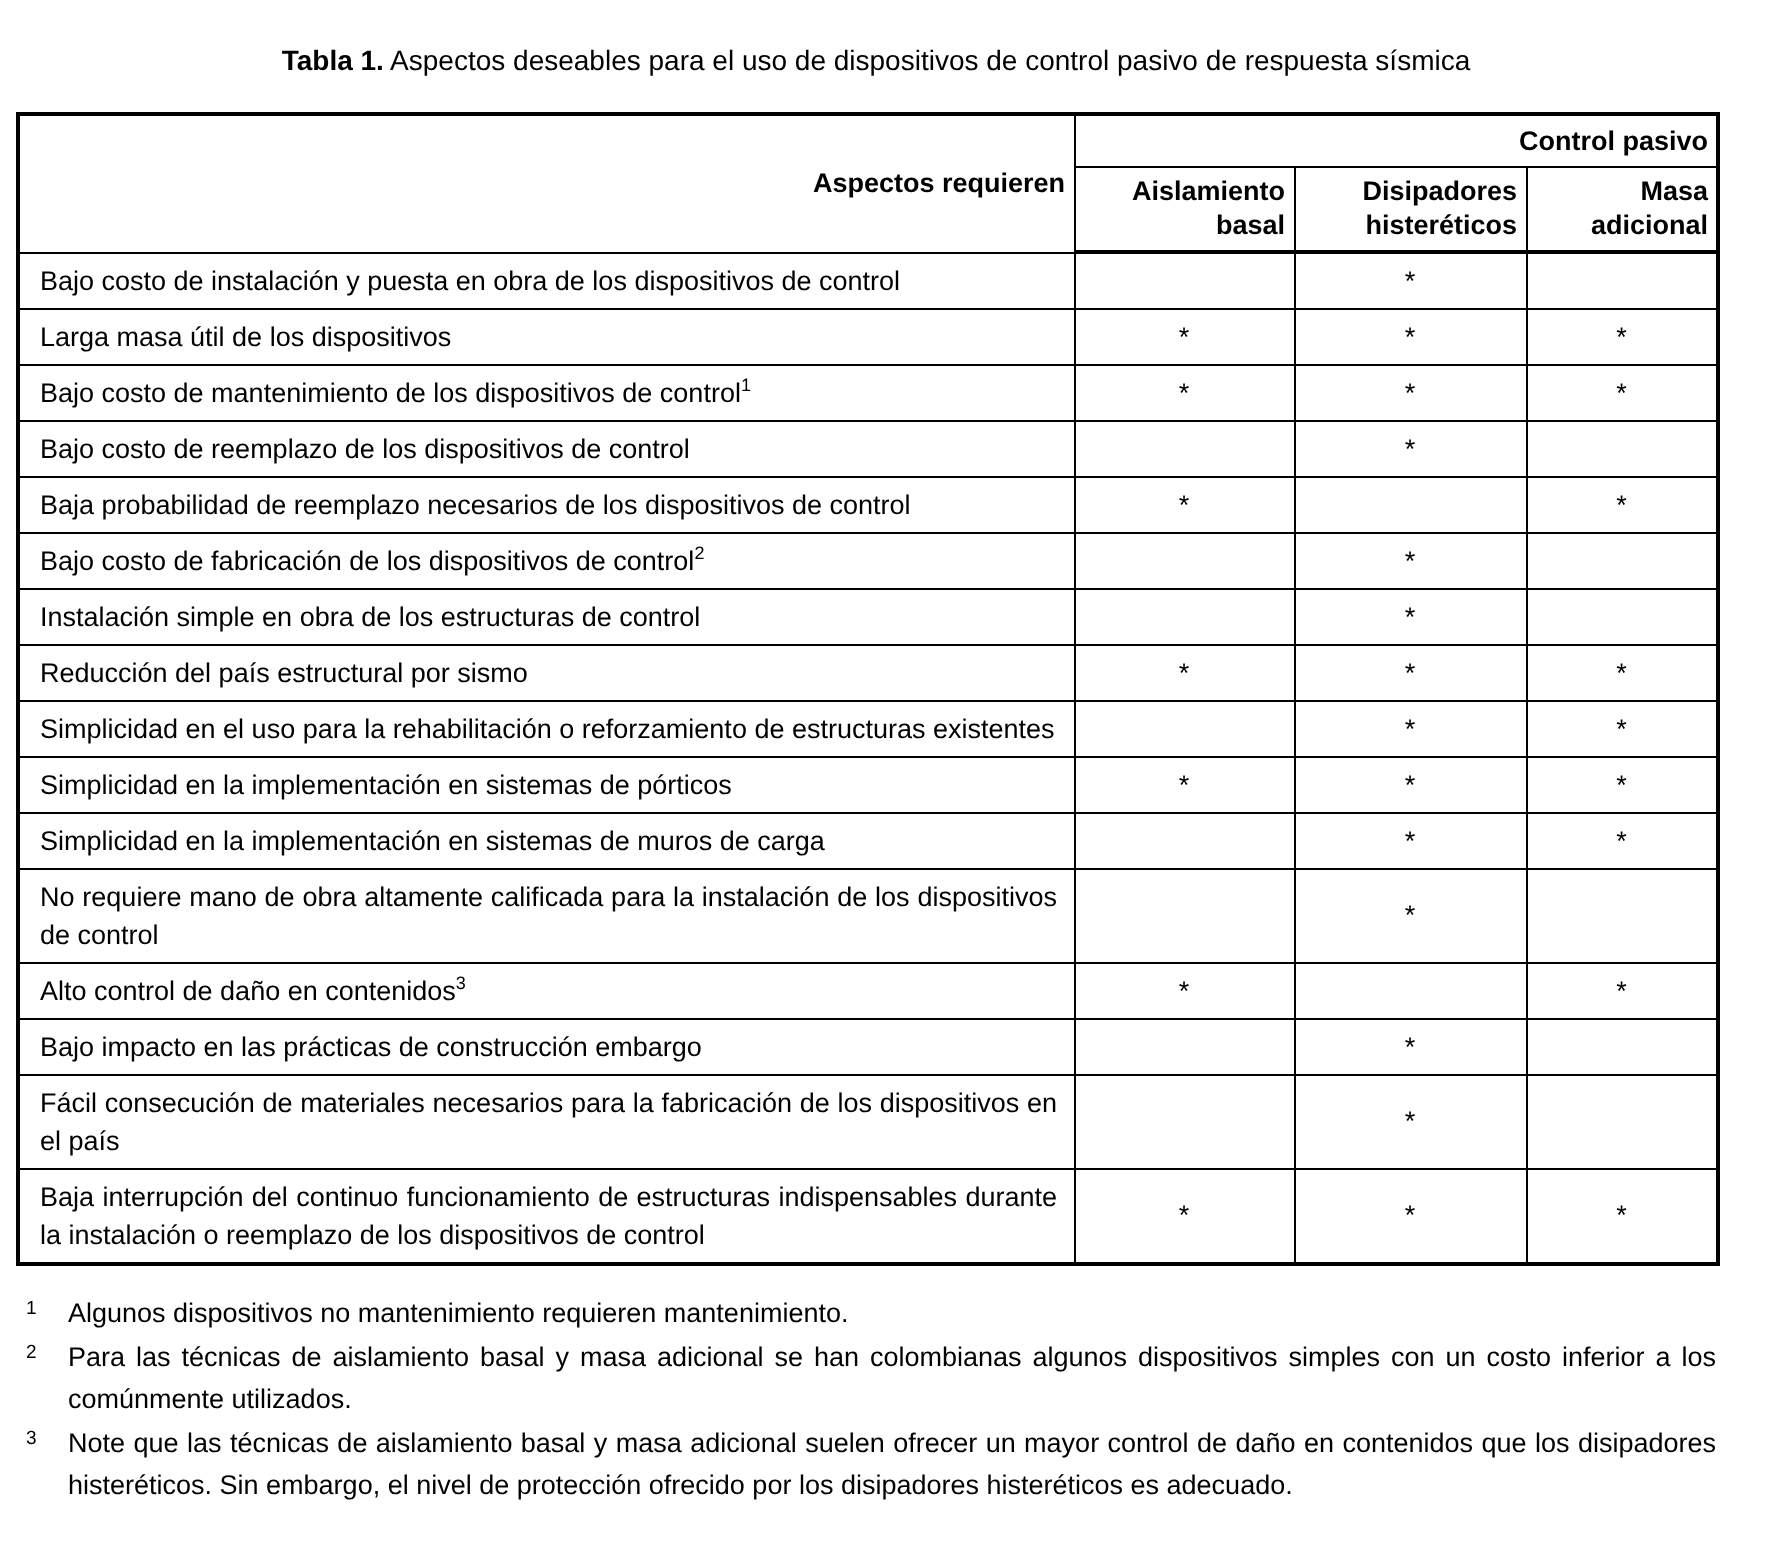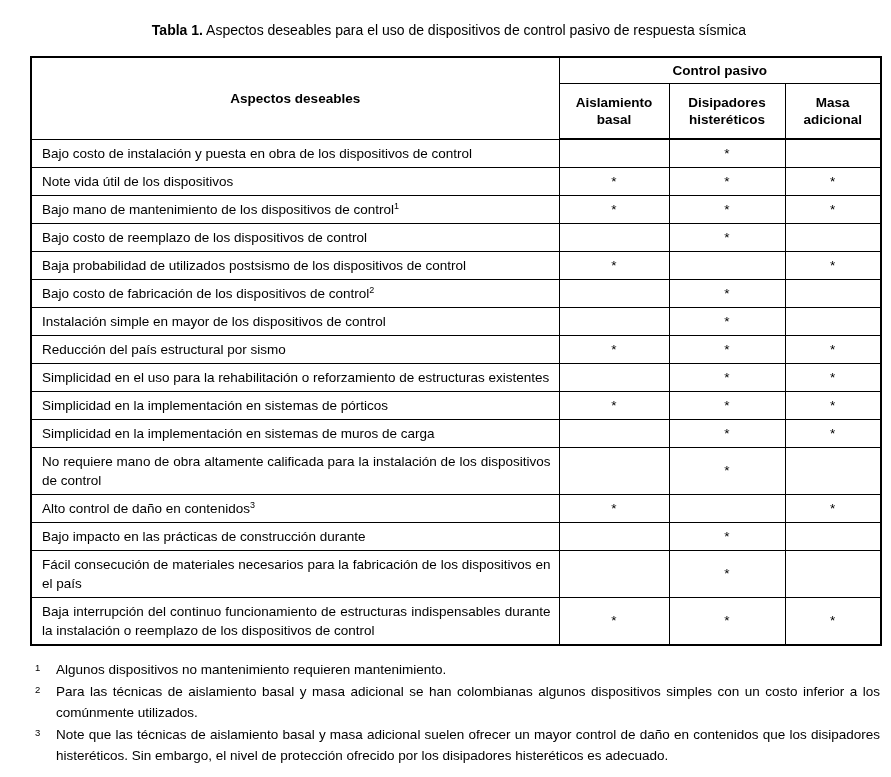--- a/index.html
+++ b/index.html
@@ -3,21 +3,21 @@
 <meta charset="utf-8">
 <style>
   html, body { margin: 0; padding: 0; background: #ffffff; }
   .page {
     width: 891px;
     height: 777px;
     box-sizing: border-box;
     background: #ffffff;
     color: #000000;
     font-family: "Liberation Sans", sans-serif;
-    padding: 18px 23px 0 30px;
+    padding: 18px 23px 0 8px;
     overflow: hidden;
   }
   .caption {
     text-align: center;
     font-size: 14px;
     line-height: 20px;
     margin: 2px 0 16px 0;
   }
   .caption b { font-weight: bold; }
   table.aspects {
@@ -27,27 +27,27 @@
     font-size: 13.5px;
     border: 2px solid #000000;
   }
   table.aspects th, table.aspects td {
     border: 1px solid #000000;
     color: #000000;
     box-sizing: border-box;
   }
   thead th {
     font-weight: bold;
-    text-align: center;
+    text-align: right;
     vertical-align: middle;
     padding: 3px 4px;
     line-height: 17px;
   }
   th.group-head { height: 26px; }
-  th.sub-head { height: 56px; }
+  th.sub-head { height: 43px; }
   thead tr.sub-row th { border-bottom: 2px solid #000000; }
   th.aspect-head { border-bottom: 2px solid #000000; }
   tbody td { vertical-align: middle; }
   td.label {
     text-align: justify;
     padding: 4px 8px 4px 10px;
     line-height: 19px;
     height: 26px;
     margin-left: 20px;
   }
@@ -87,74 +87,74 @@
 
   <table class="aspects">
     <colgroup>
       <col style="width:528px">
       <col style="width:110px">
       <col style="width:116px">
       <col style="width:96px">
     </colgroup>
     <thead>
       <tr>
-        <th class="aspect-head" rowspan="2">Aspectos deseables</th>
+        <th class="aspect-head" rowspan="2">Aspectos requieren</th>
         <th class="group-head" colspan="3">Control pasivo</th>
       </tr>
       <tr class="sub-row">
         <th class="sub-head">Aislamiento basal</th>
         <th class="sub-head">Disipadores histeréticos</th>
         <th class="sub-head">Masa adicional</th>
       </tr>
     </thead>
     <tbody id="rows">
     <tr>
       <td class="label"><span class="lbl">Bajo costo de instalación y puesta en obra de los dispositivos de control</span><sup class="sup"></sup></td>
       <td class="mark"></td>
       <td class="mark">*</td>
       <td class="mark"></td>
     </tr>
 
     <tr>
-      <td class="label"><span class="lbl">Note vida útil de los dispositivos</span><sup class="sup"></sup></td>
-      <td class="mark">*</td>
-      <td class="mark">*</td>
-      <td class="mark">*</td>
-    </tr>
-
-    <tr>
-      <td class="label"><span class="lbl">Bajo mano de mantenimiento de los dispositivos de control</span><sup class="sup">1</sup></td>
+      <td class="label"><span class="lbl">Larga masa útil de los dispositivos</span><sup class="sup"></sup></td>
+      <td class="mark">*</td>
+      <td class="mark">*</td>
+      <td class="mark">*</td>
+    </tr>
+
+    <tr>
+      <td class="label"><span class="lbl">Bajo costo de mantenimiento de los dispositivos de control</span><sup class="sup">1</sup></td>
       <td class="mark">*</td>
       <td class="mark">*</td>
       <td class="mark">*</td>
     </tr>
 
     <tr>
       <td class="label"><span class="lbl">Bajo costo de reemplazo de los dispositivos de control</span><sup class="sup"></sup></td>
       <td class="mark"></td>
       <td class="mark">*</td>
       <td class="mark"></td>
     </tr>
 
     <tr>
-      <td class="label"><span class="lbl">Baja probabilidad de utilizados postsismo de los dispositivos de control</span><sup class="sup"></sup></td>
+      <td class="label"><span class="lbl">Baja probabilidad de reemplazo necesarios de los dispositivos de control</span><sup class="sup"></sup></td>
       <td class="mark">*</td>
       <td class="mark"></td>
       <td class="mark">*</td>
     </tr>
 
     <tr>
       <td class="label"><span class="lbl">Bajo costo de fabricación de los dispositivos de control</span><sup class="sup">2</sup></td>
       <td class="mark"></td>
       <td class="mark">*</td>
       <td class="mark"></td>
     </tr>
 
     <tr>
-      <td class="label"><span class="lbl">Instalación simple en mayor de los dispositivos de control</span><sup class="sup"></sup></td>
+      <td class="label"><span class="lbl">Instalación simple en obra de los estructuras de control</span><sup class="sup"></sup></td>
       <td class="mark"></td>
       <td class="mark">*</td>
       <td class="mark"></td>
     </tr>
 
     <tr>
       <td class="label"><span class="lbl">Reducción del país estructural por sismo</span><sup class="sup"></sup></td>
       <td class="mark">*</td>
       <td class="mark">*</td>
       <td class="mark">*</td>
@@ -189,21 +189,21 @@
     </tr>
 
     <tr>
       <td class="label"><span class="lbl">Alto control de daño en contenidos</span><sup class="sup">3</sup></td>
       <td class="mark">*</td>
       <td class="mark"></td>
       <td class="mark">*</td>
     </tr>
 
     <tr>
-      <td class="label"><span class="lbl">Bajo impacto en las prácticas de construcción durante</span><sup class="sup"></sup></td>
+      <td class="label"><span class="lbl">Bajo impacto en las prácticas de construcción embargo</span><sup class="sup"></sup></td>
       <td class="mark"></td>
       <td class="mark">*</td>
       <td class="mark"></td>
     </tr>
 
     <tr>
       <td class="label"><span class="lbl">Fácil consecución de materiales necesarios para la fabricación de los dispositivos en el país</span><sup class="sup"></sup></td>
       <td class="mark"></td>
       <td class="mark">*</td>
       <td class="mark"></td>

